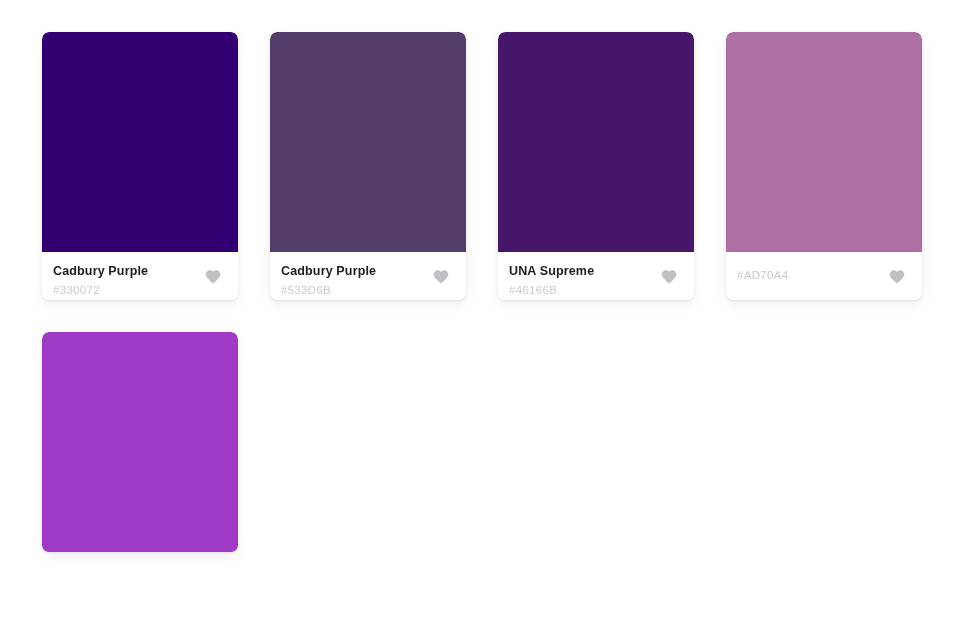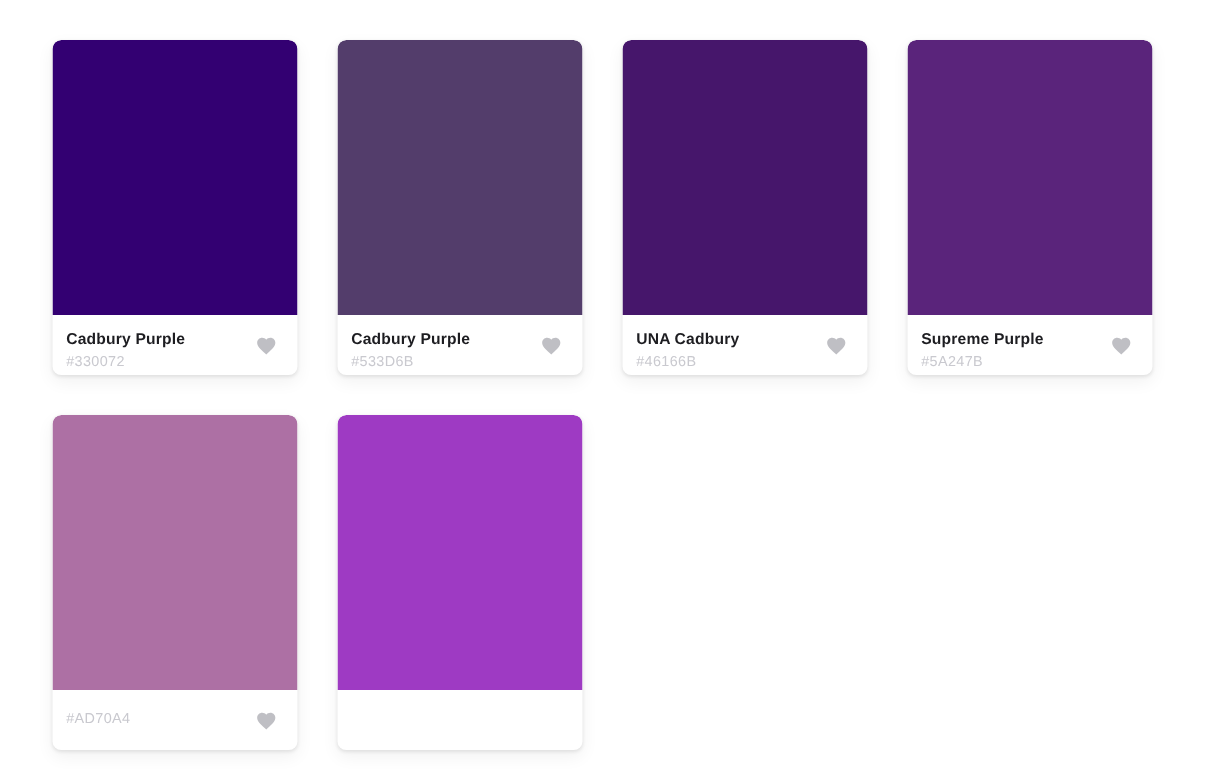--- a/index.html
+++ b/index.html
@@ -113,48 +113,34 @@
             <path d="M12 21.35l-1.45-1.32C5.4 15.36 2 12.28 2 8.5 2 5.42 4.42 3 7.5 3c1.74 0 3.41.81 4.5 2.09C13.09 3.81 14.76 3 16.5 3 19.58 3 22 5.42 22 8.5c0 3.78-3.4 6.86-8.55 11.54L12 21.35z" fill="#BFBFC4"></path>
           </svg>
         </span>
       </button>
     </div>
   </article>
 
   <article class="color-card">
     <div class="swatch" title="#46166B" style="background: rgb(70, 22, 107);"></div>
     <div class="card-info">
-      <p class="color-name">UNA Cadbury</p>
+      <p class="color-name">UNA Supreme</p>
       <p class="color-hex">#46166B</p>
       <button class="fav-button">
         <span>
           <svg width="18" height="16" viewBox="0 0 24 22" aria-hidden="true">
             <path d="M12 21.35l-1.45-1.32C5.4 15.36 2 12.28 2 8.5 2 5.42 4.42 3 7.5 3c1.74 0 3.41.81 4.5 2.09C13.09 3.81 14.76 3 16.5 3 19.58 3 22 5.42 22 8.5c0 3.78-3.4 6.86-8.55 11.54L12 21.35z" fill="#BFBFC4"></path>
           </svg>
         </span>
       </button>
     </div>
   </article>
 
 
 
-  <article class="color-card">
-    <div class="swatch" title="#5A247B" style="background: rgb(90, 36, 123);"></div>
-    <div class="card-info">
-      <p class="color-name">Supreme Purple</p>
-      <p class="color-hex">#5A247B</p>
-      <button class="fav-button">
-        <span>
-          <svg width="18" height="16" viewBox="0 0 24 22" aria-hidden="true">
-            <path d="M12 21.35l-1.45-1.32C5.4 15.36 2 12.28 2 8.5 2 5.42 4.42 3 7.5 3c1.74 0 3.41.81 4.5 2.09C13.09 3.81 14.76 3 16.5 3 19.58 3 22 5.42 22 8.5c0 3.78-3.4 6.86-8.55 11.54L12 21.35z" fill="#BFBFC4"></path>
-          </svg>
-        </span>
-      </button>
-    </div>
-  </article>
 
   <article class="color-card">
     <div class="swatch" title="#AD70A4" style="background: rgb(173, 112, 164);"></div>
     <div class="card-info">
       <p class="color-hex">#AD70A4</p>
       <button class="fav-button">
         <span>
           <svg width="18" height="16" viewBox="0 0 24 22" aria-hidden="true">
             <path d="M12 21.35l-1.45-1.32C5.4 15.36 2 12.28 2 8.5 2 5.42 4.42 3 7.5 3c1.74 0 3.41.81 4.5 2.09C13.09 3.81 14.76 3 16.5 3 19.58 3 22 5.42 22 8.5c0 3.78-3.4 6.86-8.55 11.54L12 21.35z" fill="#BFBFC4"></path>
           </svg>

